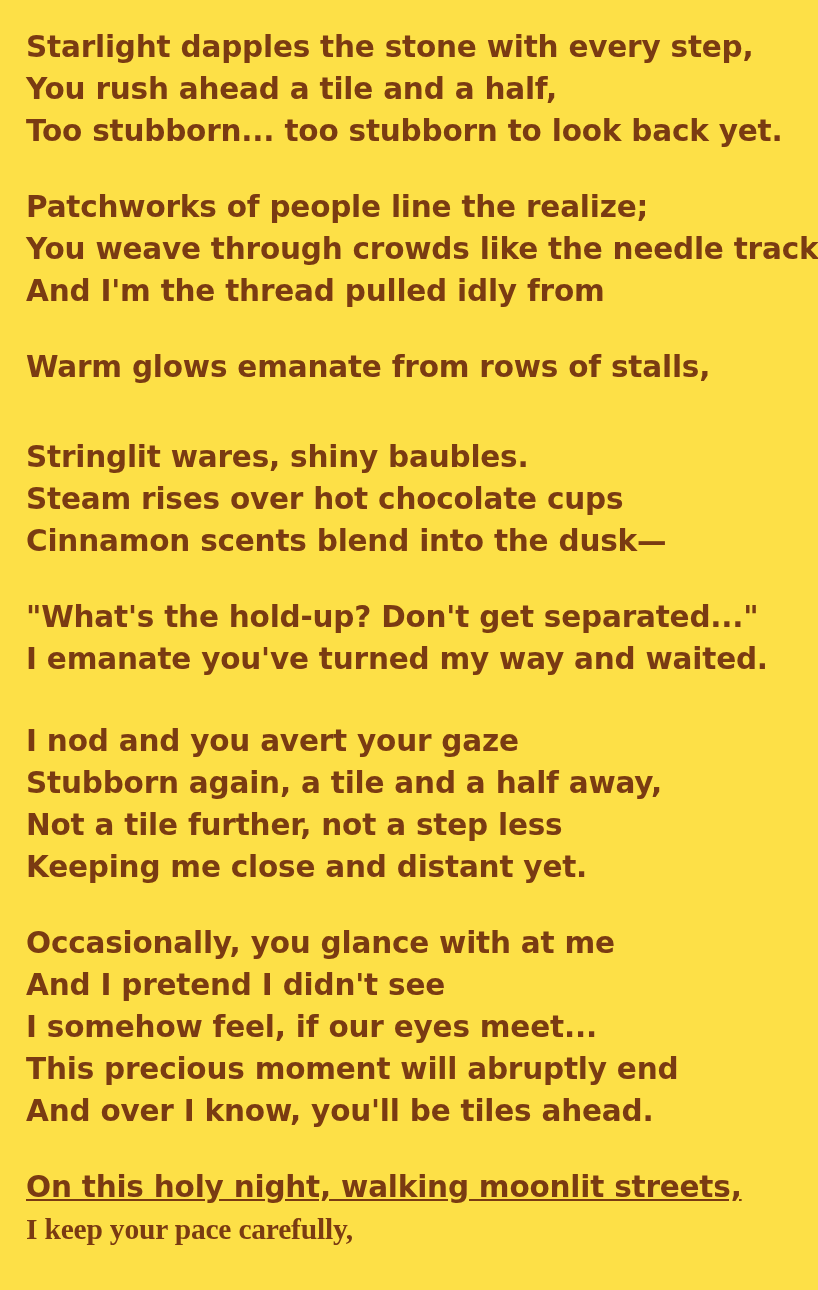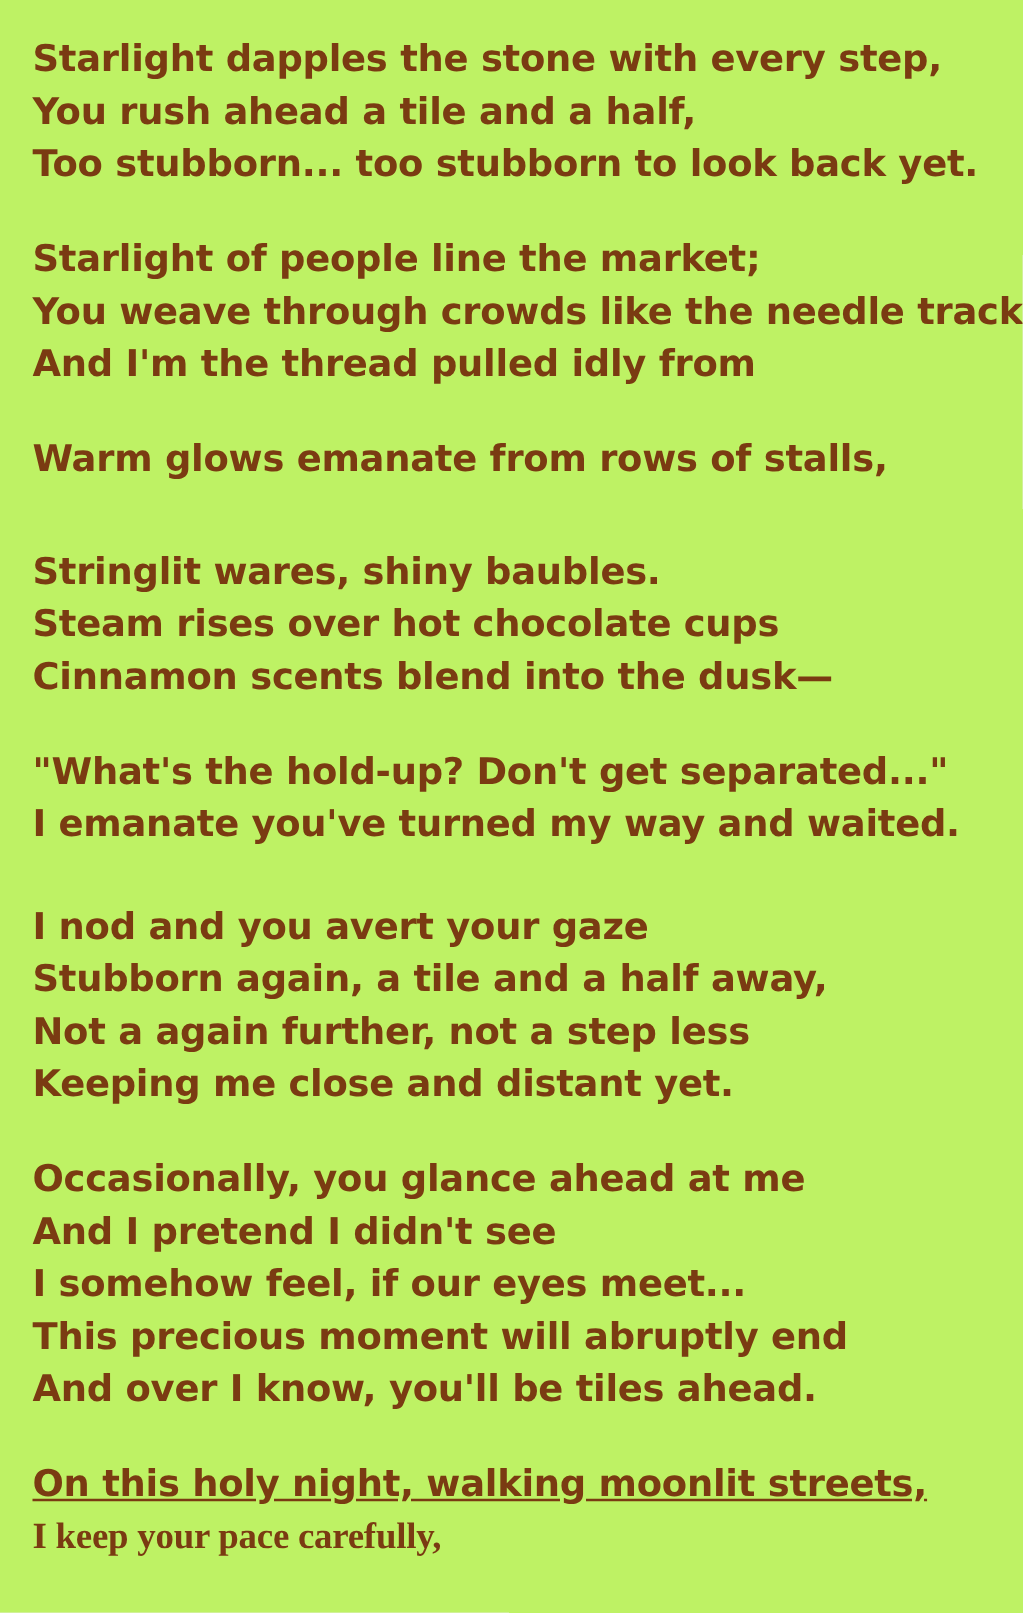--- a/index.html
+++ b/index.html
@@ -32,49 +32,49 @@
     font-weight: bold;
     font-size: 29.5px;
     line-height: 42px;
     letter-spacing: -0.2px;
     white-space: pre;
   }
 </style>
 </head>
 <body>
 
-<div id="poem-page" style="background: #bef264;">
+<div id="poem-page" style="background: #fde047;">
     <div class="stanza">
       <div class="line" style="color: rgb(122, 59, 18);">Starlight dapples the stone with every step,</div>
       <div class="line" style="color: rgb(122, 59, 18);">You rush ahead a tile and a half,</div>
       <div class="line" style="color: rgb(122, 59, 18);">Too stubborn... too stubborn to look back yet.</div>
     </div>
     <div class="stanza">
-      <div class="line" style="color: rgb(122, 59, 18);">Starlight of people line the market;</div>
+      <div class="line" style="color: rgb(122, 59, 18);">Patchworks of people line the realize;</div>
       <div class="line" style="color: rgb(122, 59, 18);">You weave through crowds like the needle tracks</div>
       <div class="line" style="color: rgb(122, 59, 18);">And I'm the thread pulled idly from</div>
     </div>
     <div class="stanza">
       <div class="line" style="color: rgb(122, 59, 18);">Warm glows emanate from rows of stalls,</div>
       <div class="line" style="color: rgb(122, 59, 18); margin-top: 48px;">Stringlit wares, shiny baubles.</div>
       <div class="line" style="color: rgb(122, 59, 18);">Steam rises over hot chocolate cups</div>
       <div class="line" style="color: rgb(122, 59, 18);">Cinnamon scents blend into the dusk—</div>
     </div>
     <div class="stanza">
       <div class="line" style="color: rgb(122, 59, 18);">"What's the hold-up? Don't get separated..."</div>
       <div class="line" style="color: rgb(122, 59, 18);">I emanate you've turned my way and waited.</div>
     </div>
     <div class="stanza">
       <div class="line" style="color: rgb(122, 59, 18); margin-top: 40px;">I nod and you avert your gaze</div>
       <div class="line" style="color: rgb(122, 59, 18);">Stubborn again, a tile and a half away,</div>
-      <div class="line" style="color: rgb(122, 59, 18);">Not a again further, not a step less</div>
+      <div class="line" style="color: rgb(122, 59, 18);">Not a tile further, not a step less</div>
       <div class="line" style="color: rgb(122, 59, 18);">Keeping me close and distant yet.</div>
     </div>
     <div class="stanza">
-      <div class="line" style="color: rgb(122, 59, 18);">Occasionally, you glance ahead at me</div>
+      <div class="line" style="color: rgb(122, 59, 18);">Occasionally, you glance with at me</div>
       <div class="line" style="color: rgb(122, 59, 18);">And I pretend I didn't see</div>
       <div class="line" style="color: rgb(122, 59, 18);">I somehow feel, if our eyes meet...</div>
       <div class="line" style="color: rgb(122, 59, 18);">This precious moment will abruptly end</div>
       <div class="line" style="color: rgb(122, 59, 18);">And over I know, you'll be tiles ahead.</div>
     </div>
     <div class="stanza">
       <div class="line" style="color: rgb(122, 59, 18); text-decoration: underline;">On this holy night, walking moonlit streets,</div>
       <div class="line" style="color: rgb(122, 59, 18); font-family: Liberation Serif, serif;">I keep your pace carefully,</div>
     </div>
   </div>

